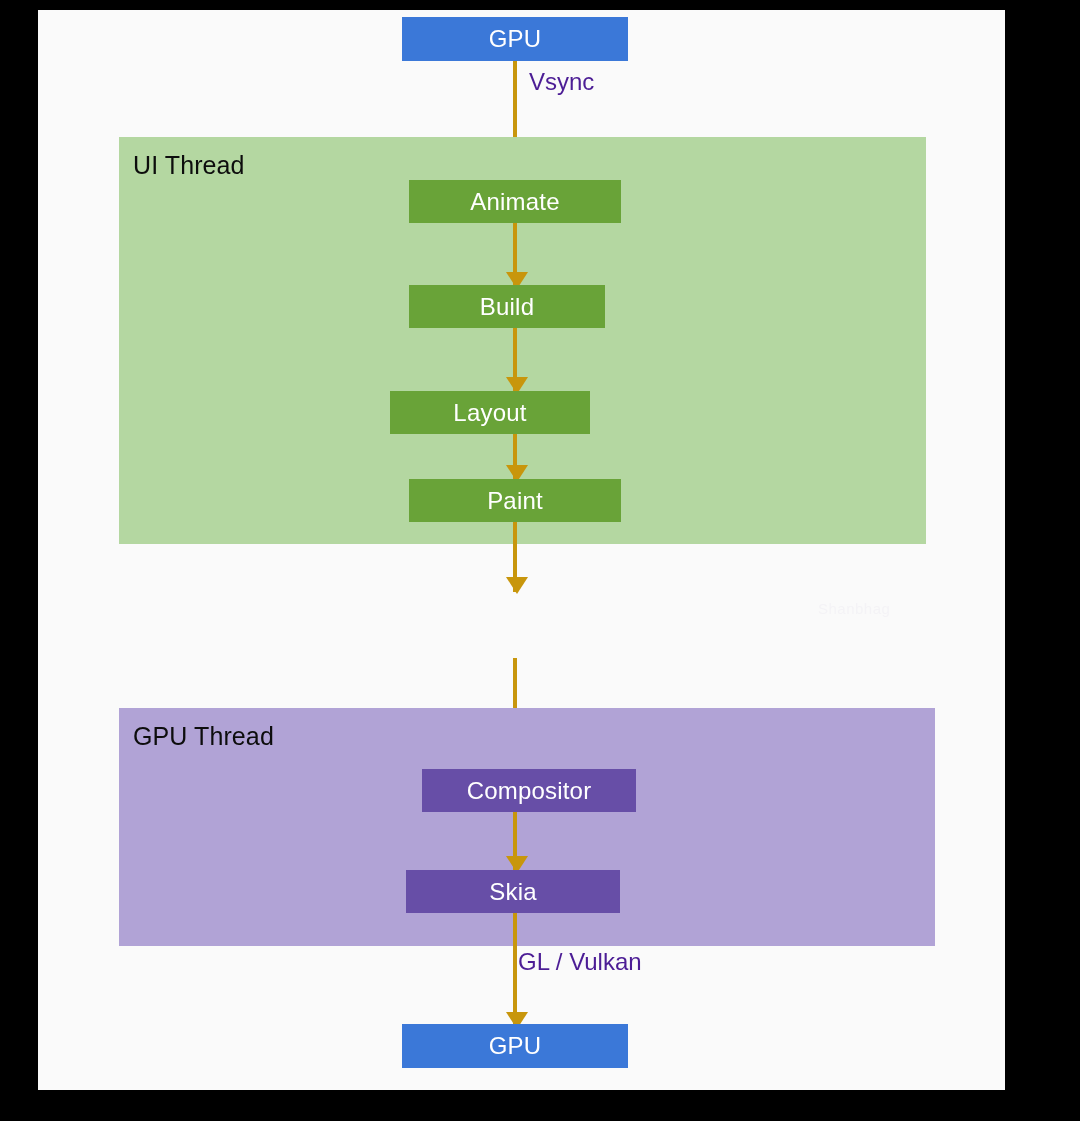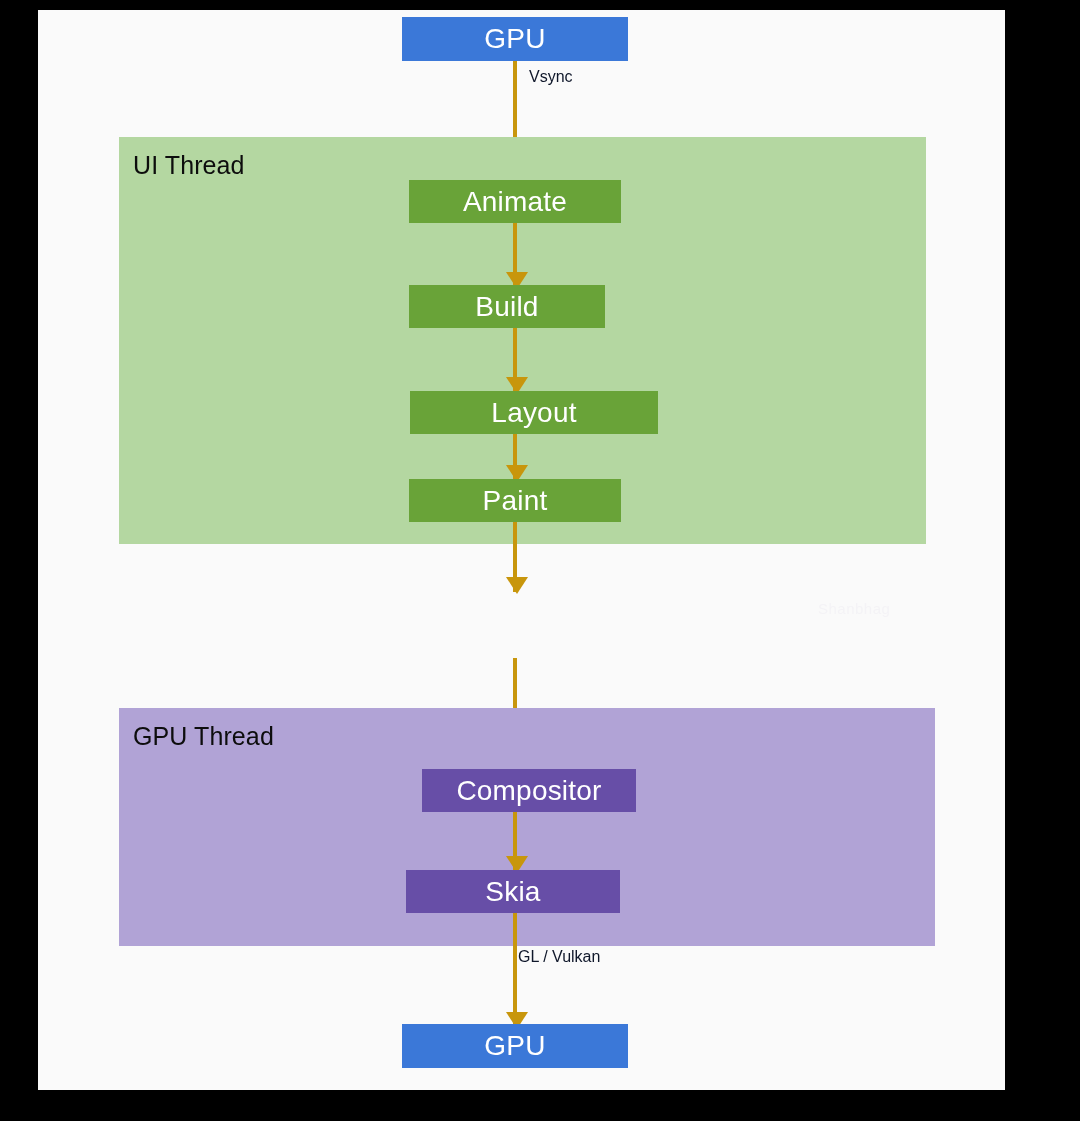--- a/index.html
+++ b/index.html
@@ -57,21 +57,21 @@
   }
 
   
   .node {
     position: absolute;
     box-sizing: border-box;
     display: flex;
     align-items: center;
     justify-content: center;
     color: #ffffff;
-    font-size: 28px;
+    font-size: 24px;
     letter-spacing: 0.2px;
     white-space: nowrap;
   }
   .node-blue   { background: #3b78d8; }
   .node-green  { background: #69a338; }
   .node-purple { background: #674ea7; }
 
   
   .arrow {
     position: absolute;
@@ -81,22 +81,22 @@
   .arrowhead {
     position: absolute;
     width: 0;
     height: 0;
     border-left: 11px solid transparent;
     border-right: 11px solid transparent;
     border-top: 17px solid #c8960c;
   }
   .edge-label {
     position: absolute;
-    font-size: 16px;
-    color: #0f172a;
+    font-size: 24px;
+    color: #4c1d95;
     white-space: nowrap;
   }
 
   
   #layer-tree-group {
     position: absolute;
     left: 347px;     
     top: 579px;      
     width: 245px;
     height: 92px;
@@ -148,21 +148,21 @@
   </div>
   <div class="arrow" style="left:475px; top:213px; height:63px;"></div>
   <div class="arrowhead" style="left:468px; top:262px;"></div>
 
   <div class="node node-green" style="left:371px; top:275px; width:196px; height:43px;">
     <span>Build</span>
   </div>
   <div class="arrow" style="left:475px; top:318px; height:63px;"></div>
   <div class="arrowhead" style="left:468px; top:367px;"></div>
 
-  <div class="node node-green" style="left:372px; top:381px; width:248px; height:43px;">
+  <div class="node node-green" style="left:352px; top:381px; width:200px; height:43px;">
     <span>Layout</span>
   </div>
   <div class="arrow" style="left:475px; top:424px; height:45px;"></div>
   <div class="arrowhead" style="left:468px; top:455px;"></div>
 
   <div class="node node-green" style="left:371px; top:469px; width:212px; height:43px;">
     <span>Paint</span>
   </div>
   <div class="arrow" style="left:475px; top:512px; height:70px;"></div>
   <div class="arrowhead" style="left:468px; top:567px;"></div>

